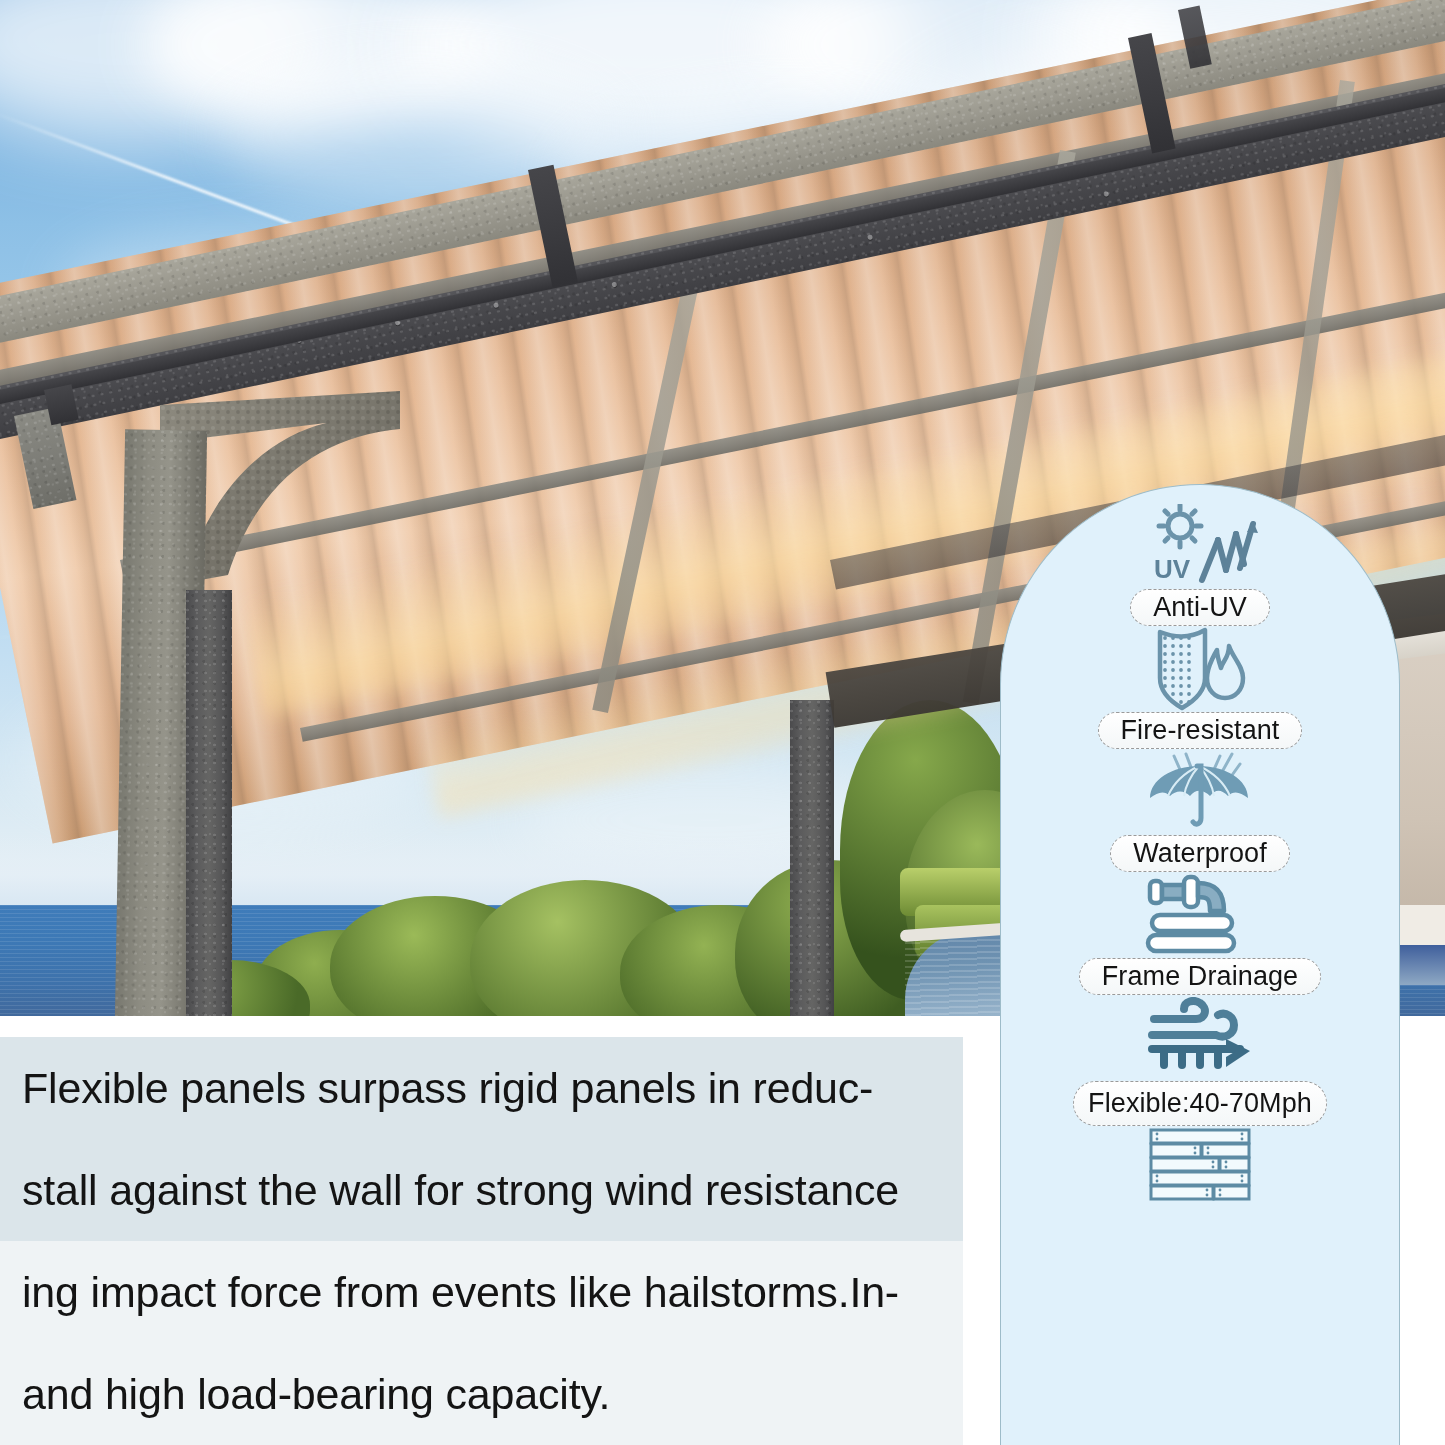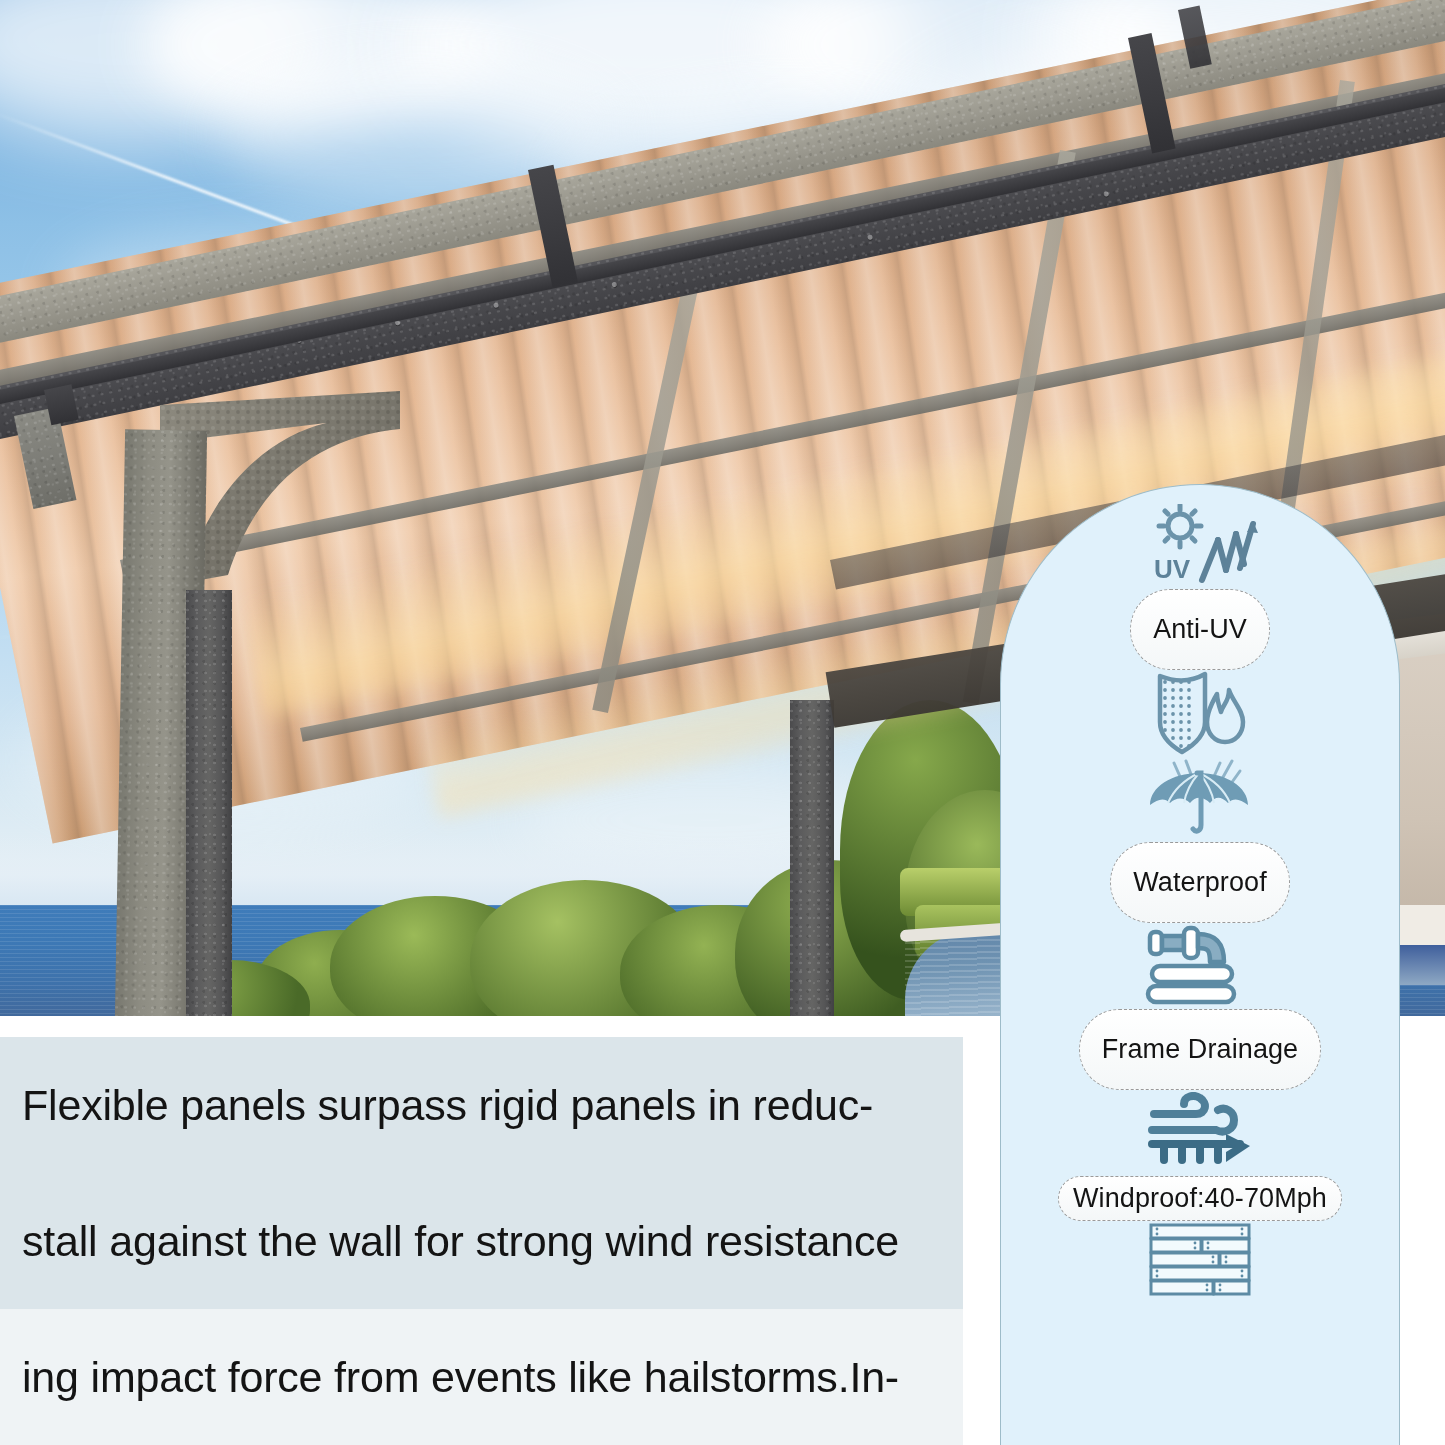--- a/index.html
+++ b/index.html
@@ -121,21 +121,21 @@
     display:flex;flex-direction:column;align-items:center;
   }
   .feature .icon-wrap{
     display:flex;align-items:center;justify-content:flex-start;
     height:86px;
   }
   .pill{
     background:linear-gradient(180deg,#ffffff 0%,#f4f7f8 100%);
     border:1.5px dashed #9a9a9a;
     border-radius:40px;
-    padding:24px 22px;
+    padding:2px 22px;
     font-size:27px;
     color:#141414;
     line-height:1.15;
     white-space:nowrap;
     letter-spacing:.1px;
   }
   .pill.wide{padding:6px 14px;font-size:27px;}
 
   
   .textblock{
@@ -260,20 +260,21 @@
 
     <div class="beam beam-darker" style="left:830px;top:560px;width:700px;height:30px;transform:rotate(-11.5deg);opacity:.55;"></div>
 
     <div style="position:absolute;left:830px;top:672px;width:640px;height:56px;background:linear-gradient(180deg,#4c4741 0%,#3b3732 100%);transform:rotate(-9deg);transform-origin:left center;opacity:.95;"></div>
   </div>
 
   <div class="textblock">
     <div class="tline a">Flexible panels surpass rigid panels in reduc-</div>
     <div class="tline a">stall against the wall for strong wind resistance</div>
     <div class="tline b">ing impact force from events like hailstorms.In-</div>
+    <div class="tline b">and high load-bearing capacity.</div>
   </div>
 
   <div class="feature-panel">
 
     <div class="feature">
       <div class="icon-wrap">
         <svg width="120" height="84" viewBox="0 0 120 84">
           <g stroke="#6b93aa" stroke-width="5" stroke-linecap="round" fill="none">
             <circle cx="40" cy="22" r="12"></circle>
             <line x1="40" y1="1" x2="40" y2="6"></line>
@@ -314,20 +315,21 @@
               <path d="M15,6 C30,12 46,12 60,4 L60,52 C60,68 44,78 37,82 C30,78 15,68 15,52 Z"></path>
             </clipPath>
           </defs>
           <g clip-path="url(#shieldclip)">
               <rect x="10" y="0" width="36" height="90" fill="url(#dots)"></rect>
             </g>
           <path d="M15,6 C30,12 46,12 60,4 L60,52 C60,68 44,78 37,82 C30,78 15,68 15,52 Z" fill="none" stroke="#6b93aa" stroke-width="4.5" stroke-linejoin="round"></path>
           <path d="M72,24 C72,24 62,40 62,52 C62,64 70,72 80,72 C90,72 98,64 98,52 C98,40 88,32 84,20 C84,32 78,34 76,42 C74,36 72,30 72,24 Z" fill="none" stroke="#6b93aa" stroke-width="4.5" stroke-linejoin="round"></path>
         </svg>
       </div>
+      <div class="pill">Fire-resistant</div>
     </div>
 
     <div class="feature">
       <div class="icon-wrap">
         <svg width="128" height="80" viewBox="0 0 128 80">
           <g stroke="#8fb4c9" stroke-width="3" stroke-linecap="round">
             <line x1="38" y1="4" x2="46" y2="22"></line>
             <line x1="50" y1="2" x2="56" y2="18"></line>
             <line x1="84" y1="4" x2="76" y2="22"></line>
             <line x1="96" y1="2" x2="86" y2="20"></line>
@@ -372,21 +374,21 @@
           <g fill="none" stroke="#3c6c86" stroke-width="8" stroke-linecap="round">
             <path d="M12,52 L100,52"></path>
             <path d="M24,52 L24,68"></path>
               <path d="M42,52 L42,68"></path>
             <path d="M60,52 L60,68"></path>
               <path d="M78,52 L78,68"></path>
           </g>
           <path d="M86,42 L110,54 L86,70 L86,60 L96,54 L86,52 Z" fill="#3c6c86"></path>
         </svg>
       </div>
-      <div class="pill wide">Windproof:40-70Mph</div>
+      <div class="pill wide">Flexible:40-70Mph</div>
     </div>
 
     <div class="feature">
       <div class="icon-wrap" style="height:78px;">
         <svg width="106" height="74" viewBox="0 0 106 74">
           <g fill="#f2fafd" stroke="#5d8ba4" stroke-width="3">
             <rect x="4" y="2" width="98" height="13"></rect>
             <rect x="4" y="16" width="50" height="13"></rect>
             <rect x="55" y="16" width="47" height="13"></rect>
             <rect x="4" y="30" width="68" height="13"></rect>

